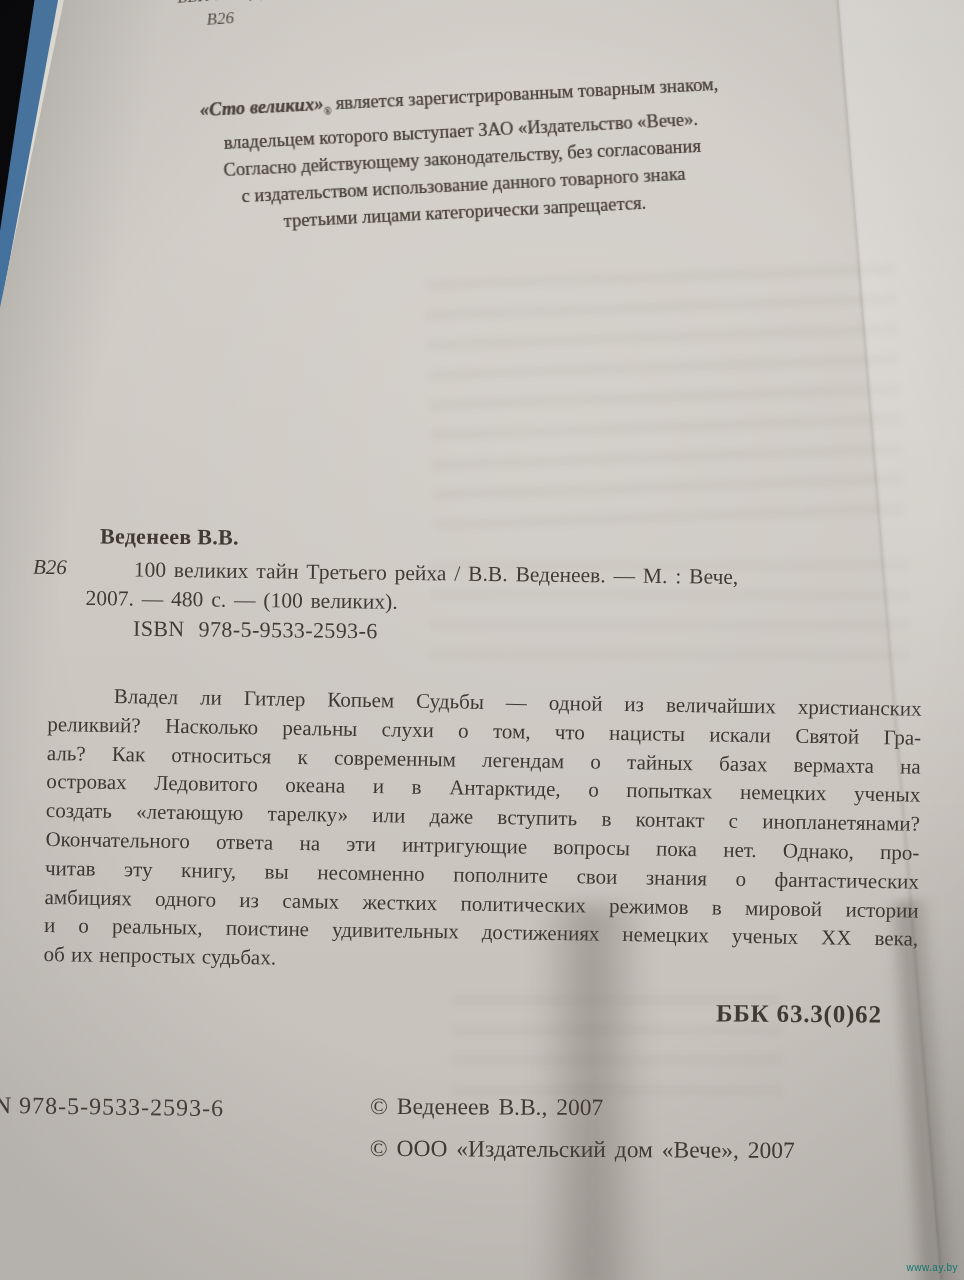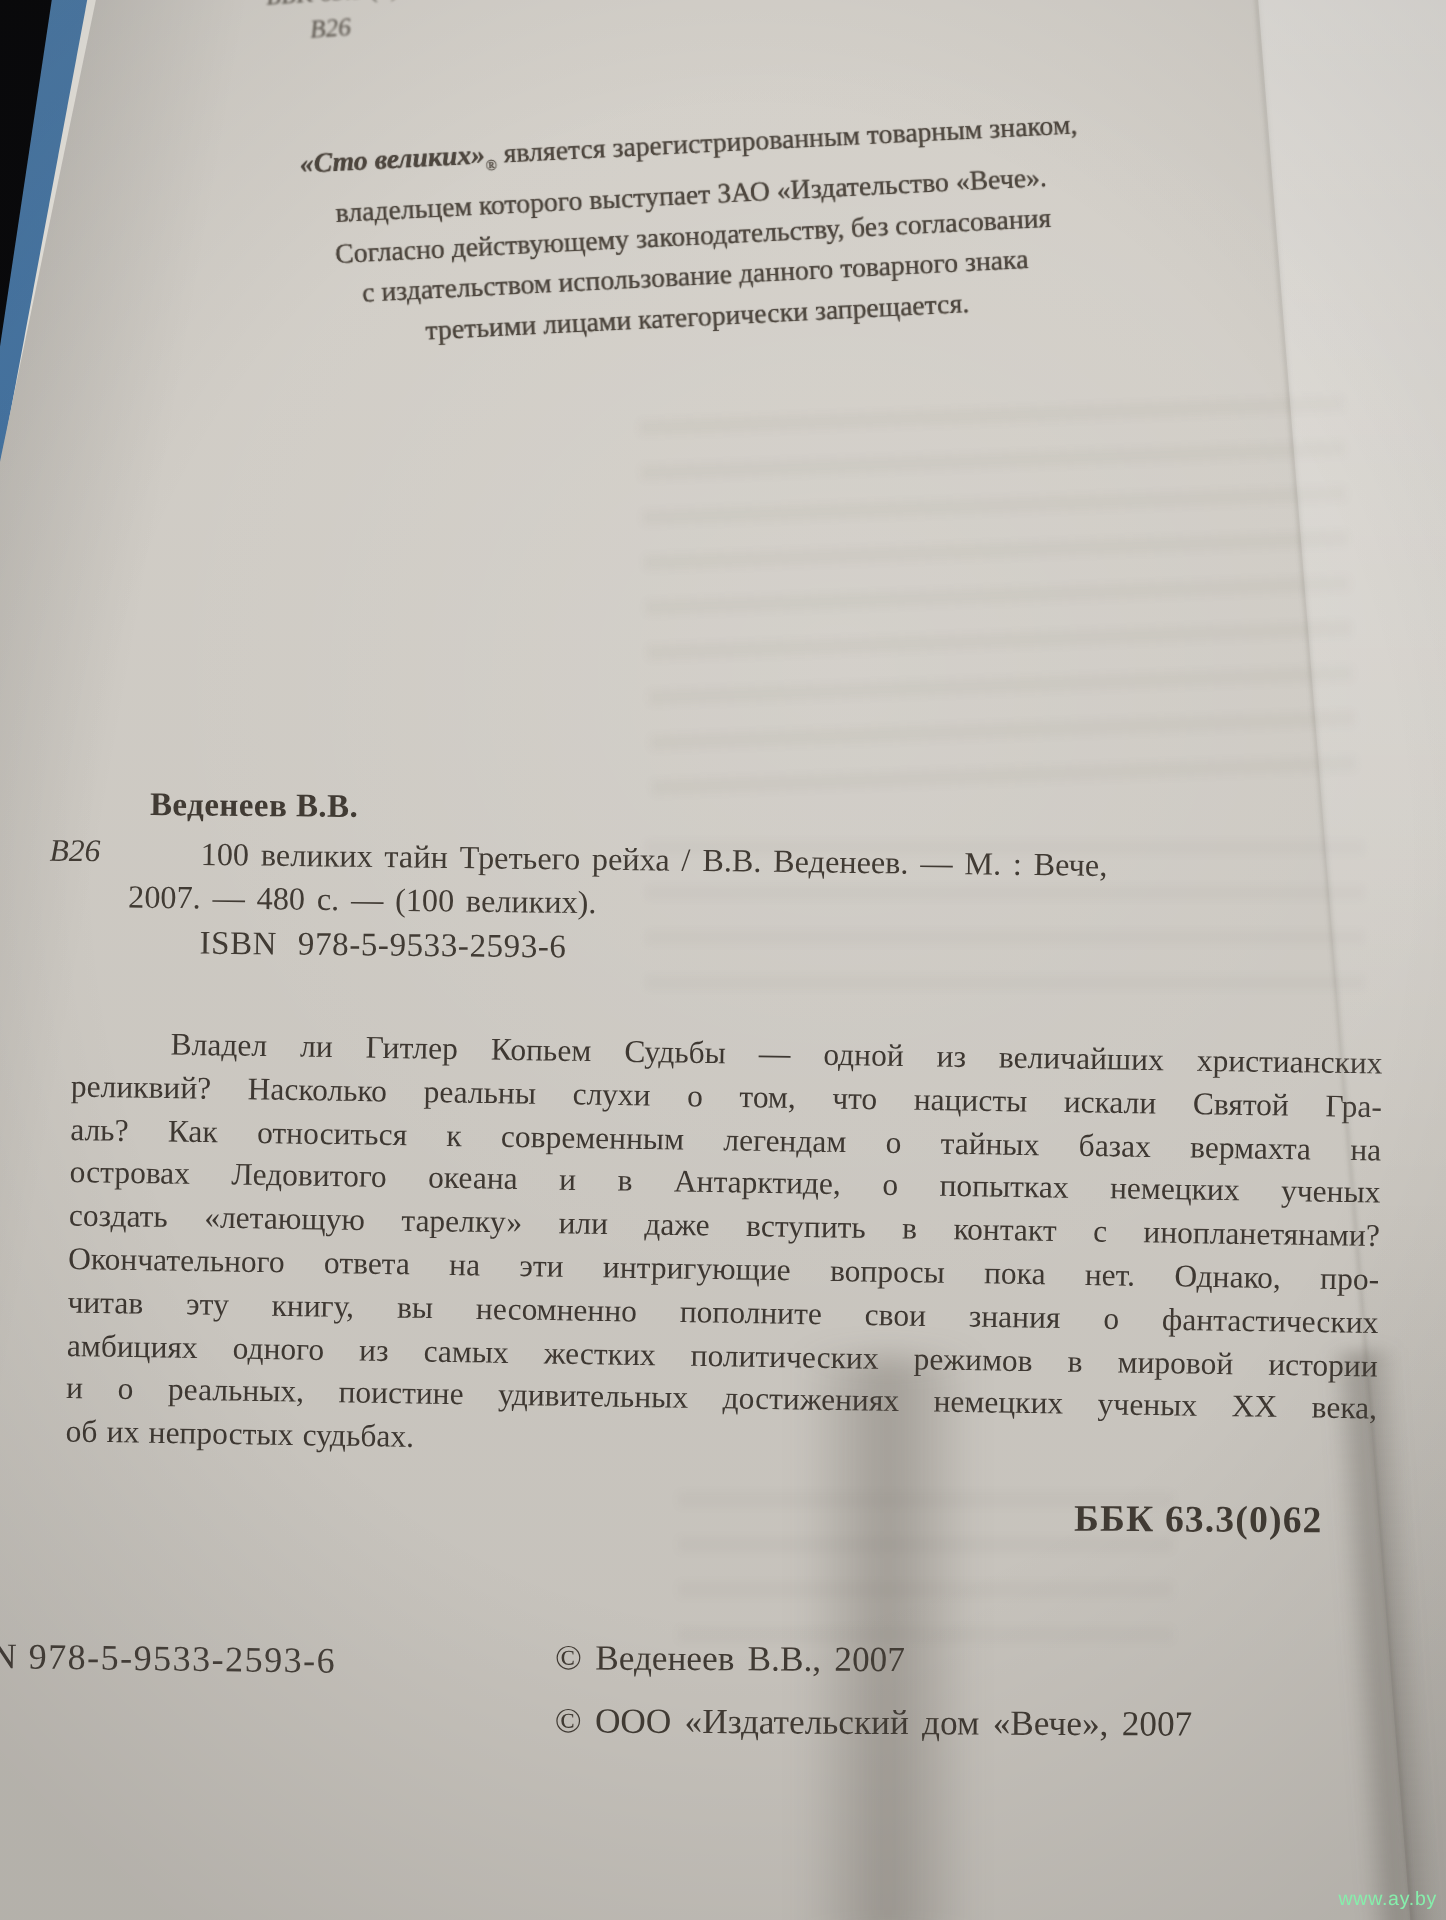--- a/index.html
+++ b/index.html
@@ -94,21 +94,21 @@
     background:linear-gradient(to right,rgba(75,69,62,0) 0%,rgba(75,69,62,0.30) 50%,rgba(75,69,62,0) 100%);
     filter:blur(10px);pointer-events:none;
   }
   .vignette{
     position:absolute;inset:0;pointer-events:none;
     background:radial-gradient(ellipse 75% 65% at 52% 45%,rgba(0,0,0,0) 60%,rgba(0,0,0,0.09) 100%);
   }
   .watermark{
     position:absolute;right:6px;bottom:7px;
     font-family:"Liberation Sans","DejaVu Sans",sans-serif;
-    font-size:13px;color:#86efac;letter-spacing:0.5px;
+    font-size:10px;color:#0f766e;letter-spacing:0.5px;
   }
 </style>
 </head>
 <body>
 
 <div class="scene">
 
   <div class="cover-blue"></div>
   <div class="under-page"></div>
   <div class="page"></div>

